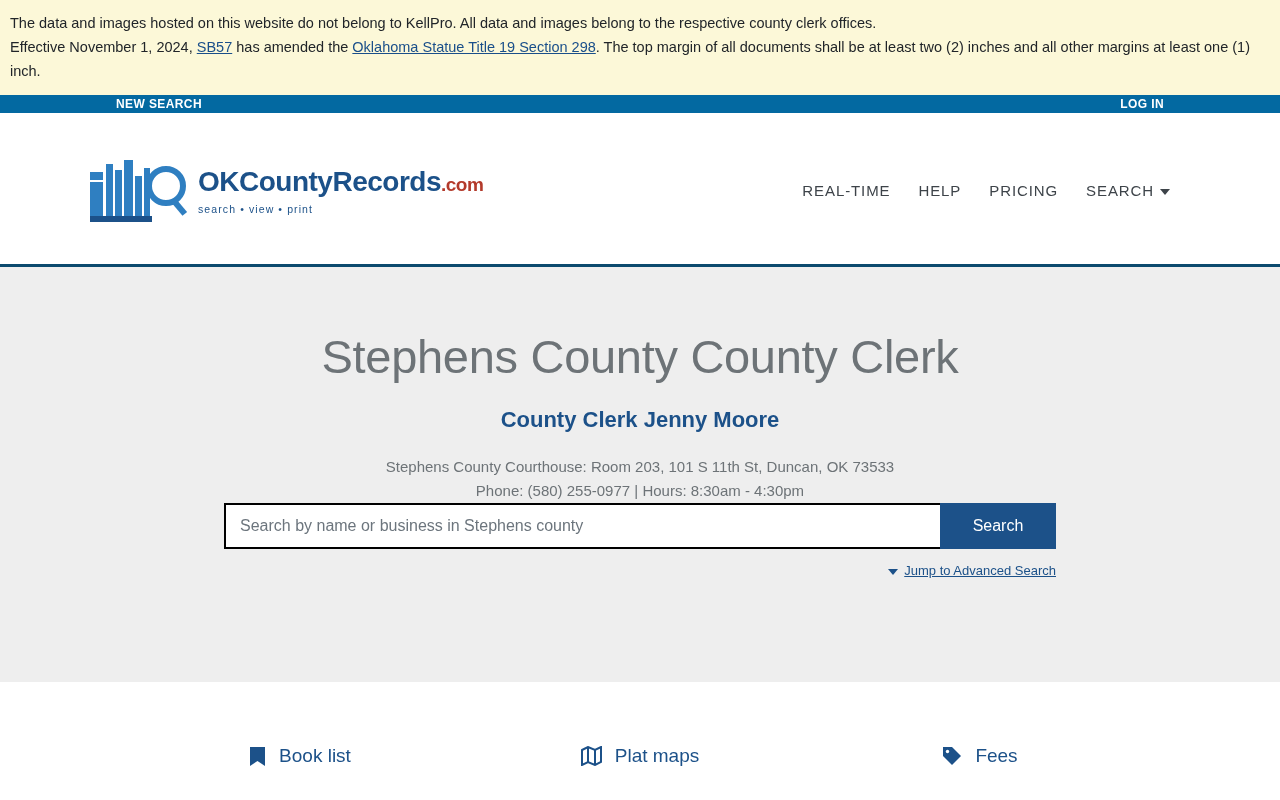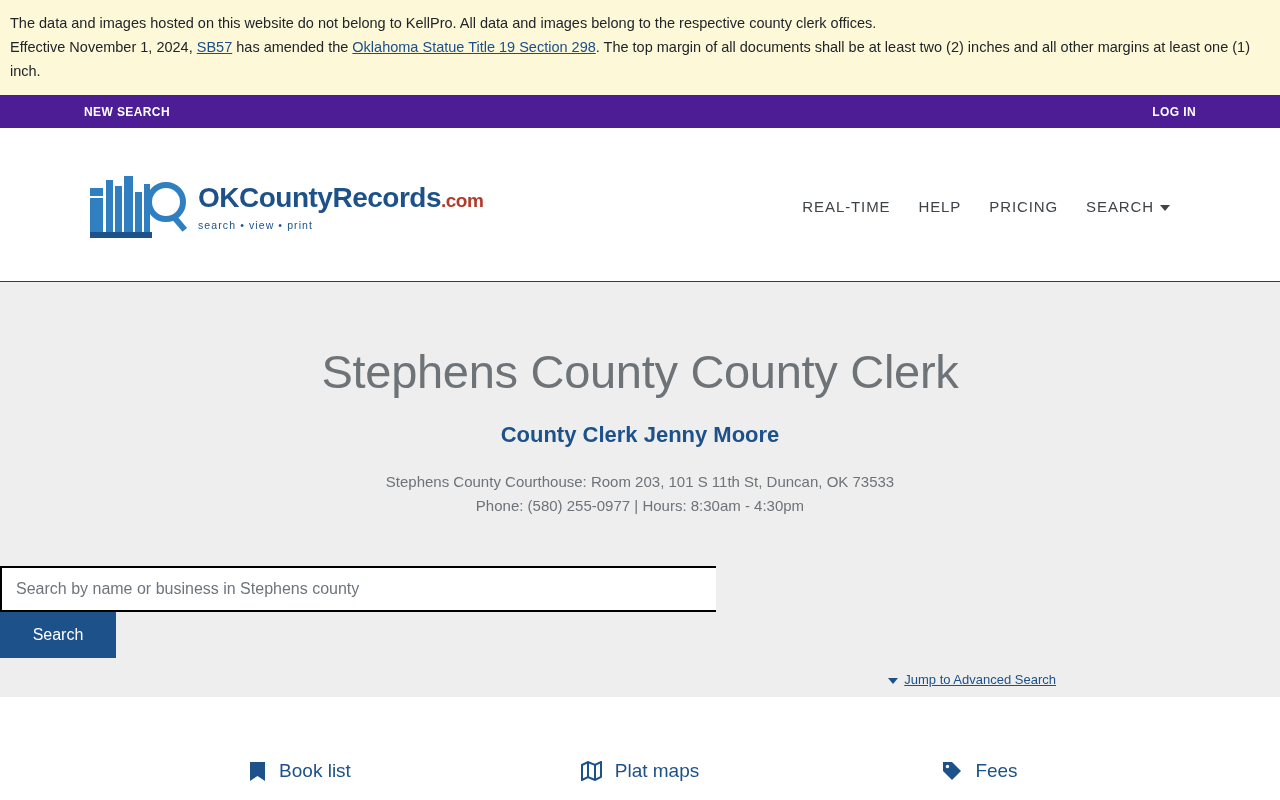--- a/index.html
+++ b/index.html
@@ -20,44 +20,44 @@
     text-align: left;
     padding: 11px 10px 12px 10px;
   }
   .notice a {
     color: #1a4f8a;
     text-decoration: underline;
   }
 
   
   .topbar {
-    background: #4c1d95;
-    height: 33px;
+    background: #0369a1;
+    height: 18px;
     display: flex;
     align-items: center;
     justify-content: space-between;
-    padding: 0 84px;
+    padding: 0 116px;
   }
   .topbar a {
     color: #ffffff;
     font-size: 12px;
     letter-spacing: 0.4px;
     text-decoration: none;
     font-weight: 600;
   }
 
   
   .header {
     height: 154px;
     background: #fff;
     display: flex;
     align-items: center;
     justify-content: space-between;
     padding: 4px 110px 0 88px;
-    border-bottom: 1px solid #0c4a6e;
+    border-bottom: 3px solid #0c4a6e;
   }
   .logo-wrap { display: flex; align-items: center; }
   .logo-mark { width: 108px; height: 66px; position: relative; }
   .logo-text { margin-left: 2px; }
   .logo-title {
     font-size: 28px;
     font-weight: bold;
     color: #1c5189;
     letter-spacing: -0.5px;
     line-height: 30px;
@@ -111,24 +111,22 @@
   }
   .addr {
     margin-top: 22px;
     font-size: 15px;
     color: #6d7377;
     line-height: 24px;
   }
 
   
   .search-row {
-    margin-top: 48px;
     display: flex;
     justify-content: center;
-    flex-direction: column;
   }
   .search-input {
     width: 716px;
     height: 46px;
     border: 2px solid #000;
     border-right: none;
     padding: 0 14px;
     font-size: 16px;
     color: #555;
     background: #fff;

